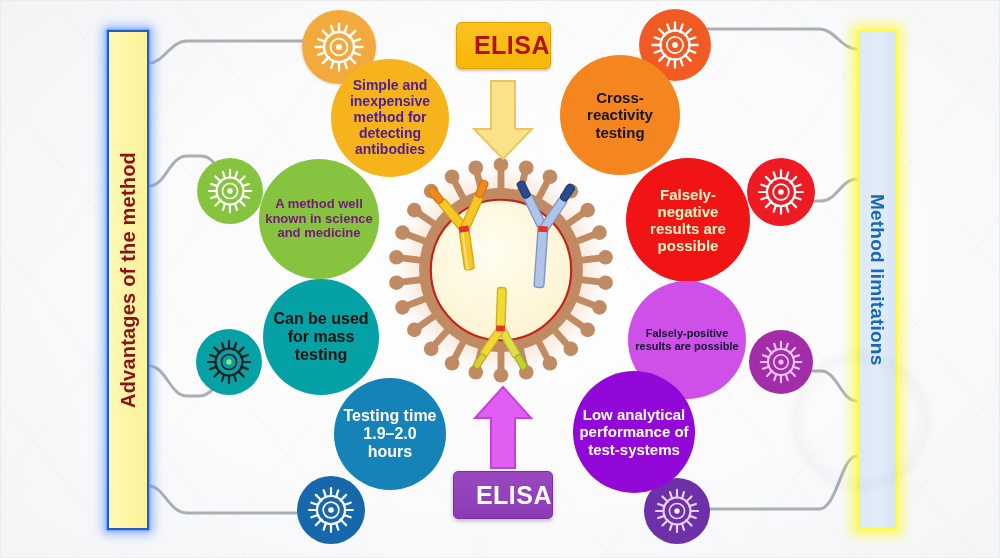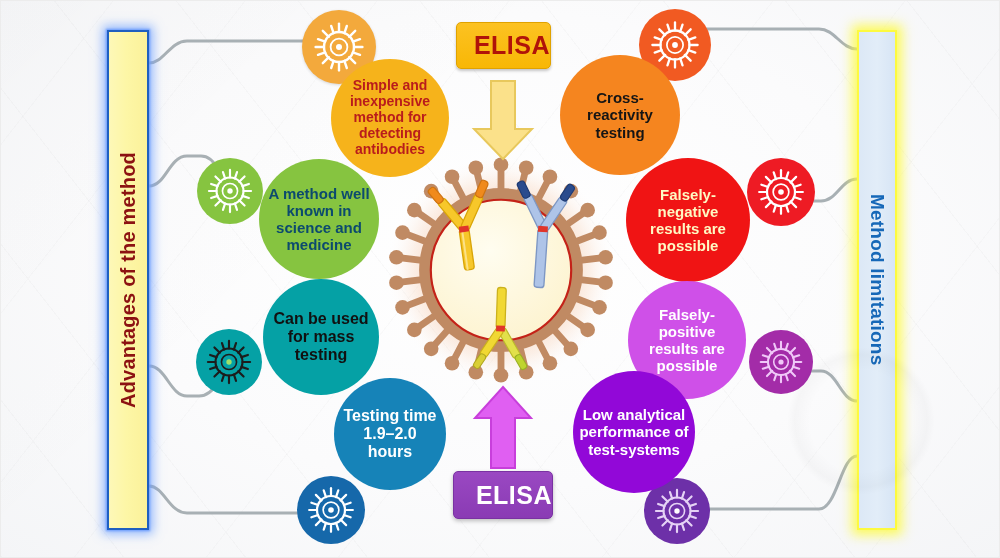--- a/index.html
+++ b/index.html
@@ -156,21 +156,21 @@
         <line x1="73" y1="59" x2="85" y2="63"></line>
           <line x1="59" y1="73" x2="63" y2="85"></line>
         <line x1="41" y1="73" x2="37" y2="85"></line>
           <line x1="27" y1="59" x2="15" y2="63"></line>
         <line x1="27" y1="41" x2="15" y2="37"></line>
           <line x1="41" y1="27" x2="37" y2="15"></line>
       </g>
       <circle cx="50" cy="50" r="5" fill="#ffffff"></circle>
     </svg>
   </div>
-  <div class="bubble" style="left:330px;top:58px;width:118px;height:118px;background:#f6b31b;color:#b91c1c;font-size:14px;text-align:center;">
+  <div class="bubble" style="left:330px;top:58px;width:118px;height:118px;background:#f6b31b;color:#4c1d95;font-size:14px;text-align:center;">
     <span>Simple and inexpensive method for detecting antibodies</span>
   </div>
 
   <div class="virus" style="left:196px;top:157px;width:66px;height:66px;background:#86c440;">
     <svg width="54" height="54" viewBox="0 0 100 100">
       <g stroke="#ffffff" stroke-width="4" fill="none">
         <circle cx="50" cy="50" r="25"></circle>
           <circle cx="50" cy="50" r="14" stroke-width="3"></circle>
       </g>
       <g stroke="#ffffff" stroke-width="4" stroke-linecap="round">
@@ -187,21 +187,21 @@
         <line x1="73" y1="59" x2="85" y2="63"></line>
           <line x1="59" y1="73" x2="63" y2="85"></line>
         <line x1="41" y1="73" x2="37" y2="85"></line>
           <line x1="27" y1="59" x2="15" y2="63"></line>
         <line x1="27" y1="41" x2="15" y2="37"></line>
           <line x1="41" y1="27" x2="37" y2="15"></line>
       </g>
       <circle cx="50" cy="50" r="5" fill="#ffffff"></circle>
     </svg>
   </div>
-  <div class="bubble" style="left:258px;top:158px;width:120px;height:120px;background:#86c440;color:#0c4a6e;font-size:15px;">
+  <div class="bubble" style="left:258px;top:158px;width:120px;height:120px;background:#86c440;color:#701a75;font-size:13px;">
     <span>A method well known in science and medicine</span>
   </div>
 
   <div class="virus" style="left:195px;top:328px;width:66px;height:66px;background:#05a1a5;">
     <svg width="54" height="54" viewBox="0 0 100 100">
       <g stroke="#1c1c1c" stroke-width="4" fill="none">
         <circle cx="50" cy="50" r="25"></circle>
           <circle cx="50" cy="50" r="14" stroke-width="3"></circle>
       </g>
       <g stroke="#1c1c1c" stroke-width="4" stroke-linecap="round">
@@ -342,21 +342,21 @@
         <line x1="73" y1="59" x2="85" y2="63"></line>
           <line x1="59" y1="73" x2="63" y2="85"></line>
         <line x1="41" y1="73" x2="37" y2="85"></line>
           <line x1="27" y1="59" x2="15" y2="63"></line>
         <line x1="27" y1="41" x2="15" y2="37"></line>
           <line x1="41" y1="27" x2="37" y2="15"></line>
       </g>
       <circle cx="50" cy="50" r="5" fill="#f0c8f8"></circle>
     </svg>
   </div>
-  <div class="bubble" style="left:627px;top:280px;width:118px;height:118px;background:#cf50e8;color:#ffffff;font-size:15px;">
+  <div class="bubble" style="left:627px;top:280px;width:118px;height:118px;background:#cf50e8;color:#0f172a;font-size:11px;">
     <span>Falsely-positive results are possible</span>
   </div>
 
   <div class="virus" style="left:643px;top:477px;width:66px;height:66px;background:#6d30a8;">
     <svg width="54" height="54" viewBox="0 0 100 100">
       <g stroke="#e5d2f5" stroke-width="4" fill="none">
         <circle cx="50" cy="50" r="25"></circle>
           <circle cx="50" cy="50" r="14" stroke-width="3"></circle>
       </g>
       <g stroke="#e5d2f5" stroke-width="4" stroke-linecap="round">

